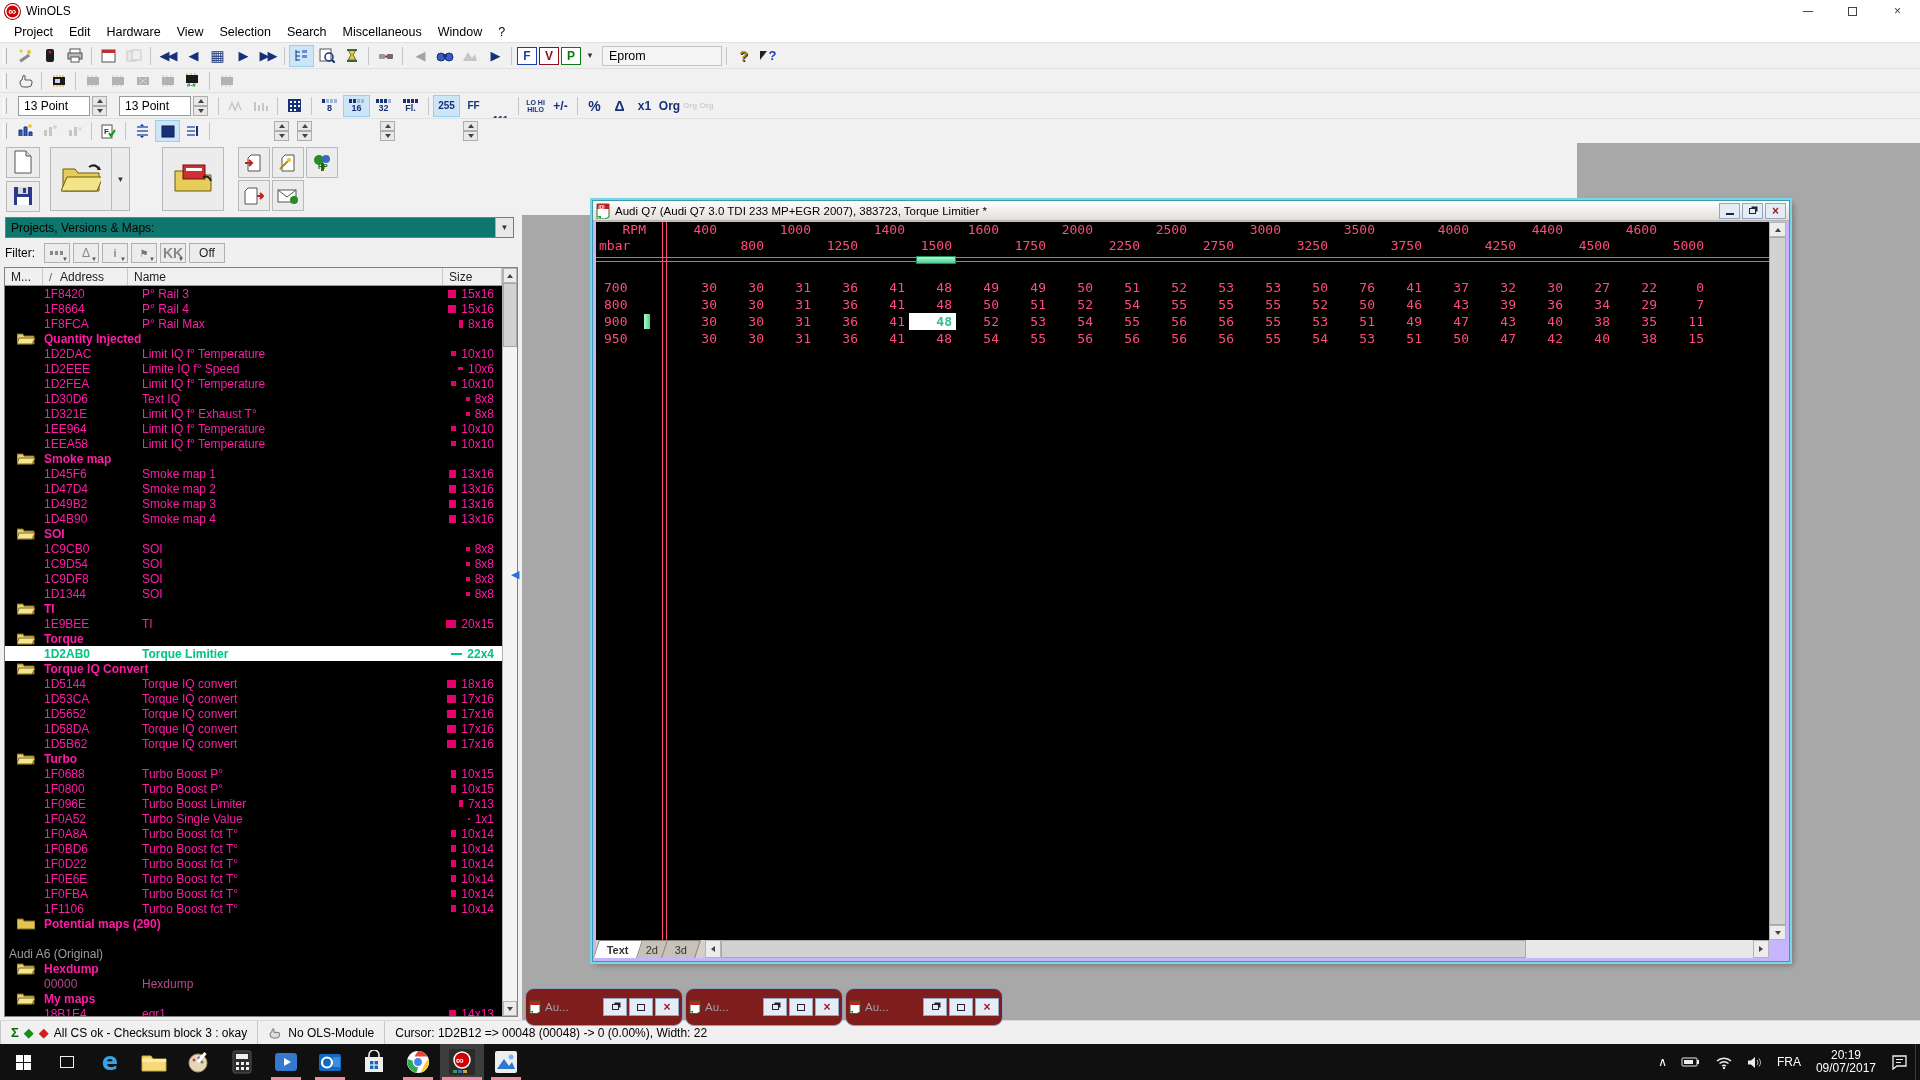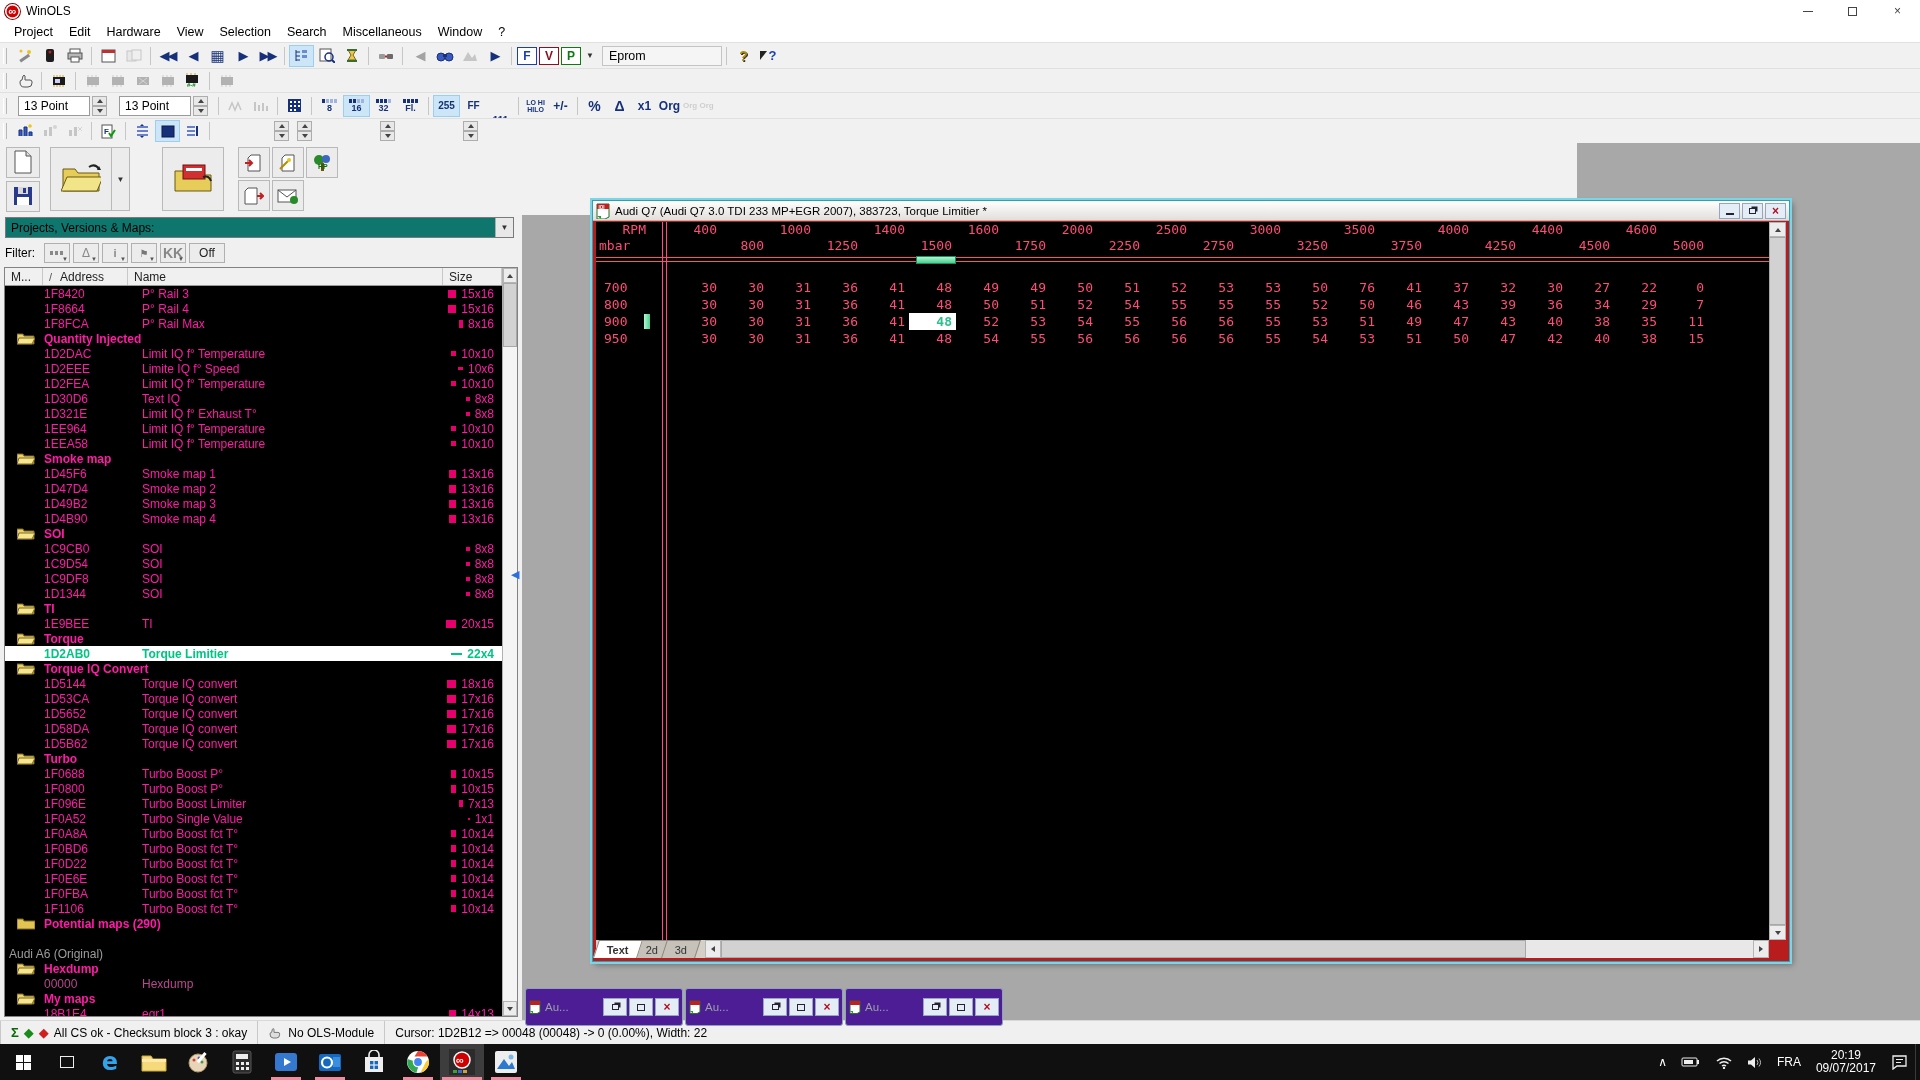--- a/index.html
+++ b/index.html
@@ -98,21 +98,21 @@
   .mlrow.plain { color:#9c9c9c; padding-left:4px; }
   .mlrow.folder { font-weight:bold; }
   .mlrow .ficon { margin-left:12px; margin-right:9px; display:flex; }
   #treescroll { width:15px; background:#e8e8e8; display:flex; flex-direction:column; border-left:1px solid #b0b0b0; }
   .scrbtn { height:15px; background:#ececec; border:1px solid #b5b5b5; display:flex; align-items:center; justify-content:center; flex:none; }
   .scrtrack { flex:1; position:relative; background:#f4f4f4; }
   .scrthumb { position:absolute; left:0; width:100%; background:#d2d2d2; border:1px solid #a8a8a8; }
   #splitarrow { position:absolute; left:511px; top:568px; z-index:3; color:#2a6ee0; font-size:11px; }
 
   
-  #mapwin { position:absolute; left:592px; top:200px; width:1198px; height:762px; background:#b91c1c; border:1px solid #3c9aaa; box-shadow:0 0 0 2px #79d6e6, 3px 3px 6px rgba(0,0,0,.35); z-index:5; }
+  #mapwin { position:absolute; left:592px; top:200px; width:1198px; height:762px; background:#c4b5fd; border:1px solid #3c9aaa; box-shadow:0 0 0 2px #79d6e6, 3px 3px 6px rgba(0,0,0,.35); z-index:5; }
   #mtitle { height:20px; background:linear-gradient(#ffffff,#e2dfda); display:flex; align-items:center; padding:0 3px; border-bottom:1px solid #b8b5b0; }
   #mtitle .mtext { font-size:11.5px; margin-left:5px; flex:1; }
   .mbtn { width:21px; height:16px; background:#e4ecf6; border:1px solid #94a6c0; display:flex; align-items:center; justify-content:center; margin-left:2px; font-size:10px; color:#223; }
   .mbtn .mingl2 { width:8px; height:2px; background:#223; margin-top:7px; }
   .mbtn .restgl { width:7px; height:6px; border:1px solid #223; box-shadow:2px -2px 0 -0.5px #223; }
   .mbtn.close { color:#b01020; font-weight:bold; font-size:12px; }
   #mbody { position:absolute; left:3px; right:20px; top:21px; bottom:21px; background:#000; overflow:hidden; font-family:"DejaVu Sans Mono",monospace; color:#ff4d79; font-size:13px; }
   #vscroll { position:absolute; right:3px; top:21px; bottom:21px; width:17px; background:#e8e8e8; display:flex; flex-direction:column; }
   #mbottom { position:absolute; left:3px; right:20px; bottom:3px; height:18px; background:#d4d0c8; display:flex; align-items:stretch; }
   .vline { position:absolute; left:66px; top:0; bottom:0; width:5px; border-left:1px solid #ff4d79; border-right:1px solid #ff4d79; }
@@ -135,21 +135,21 @@
   .tab span { transform:skewX(18deg); display:block; }
   .tab.active { background:#fff; font-weight:bold; z-index:2; }
   #hscroll { flex:1; display:flex; margin-left:12px; background:#e8e8e8; }
   .hbtn { width:16px; background:#ececec; border:1px solid #b5b5b5; display:flex; align-items:center; justify-content:center; flex:none; }
   .htrack { flex:1; position:relative; }
   .hthumb { position:absolute; top:0; bottom:0; left:0; width:78%; background:#d2d2d2; border:1px solid #a8a8a8; }
   .tri-l { width:0; height:0; border-top:3px solid transparent; border-bottom:3px solid transparent; border-right:4px solid #444; }
   .tri-r { width:0; height:0; border-top:3px solid transparent; border-bottom:3px solid transparent; border-left:4px solid #444; }
 
   
-  .minwin { position:absolute; top:988px; width:158px; height:28px; background:#4c1d95; border:1px solid #8fa0bc; border-radius:3px; display:flex; align-items:center; padding:18px 3px; z-index:6; }
+  .minwin { position:absolute; top:988px; width:158px; height:28px; background:#7f1d1d; border:1px solid #8fa0bc; border-radius:9px; display:flex; align-items:center; padding:18px 3px; z-index:6; }
   .minwin .mlabel { color:#9aa0a8; font-size:11.5px; flex:1; margin-left:4px; }
   .minwin .mbtn { width:24px; height:18px; }
 
   
   #statusbar { position:absolute; left:0; top:1020px; width:1920px; height:24px; background:#f0f0f0; border-top:1px solid #d8d8d8; display:flex; align-items:center; font-size:12px; }
   #sb-help { padding-left:6px; flex:1; }
   .sbseg { display:flex; align-items:center; height:100%; border-left:1px solid #c8c8c8; padding:0 10px; gap:5px; }
   .sig { font-weight:bold; font-size:13px; }
   .sig.green { color:#1a8a1a; } .sig.red { color:#cf2020; } .sig.sigma { color:#0a6a0a; }
 

